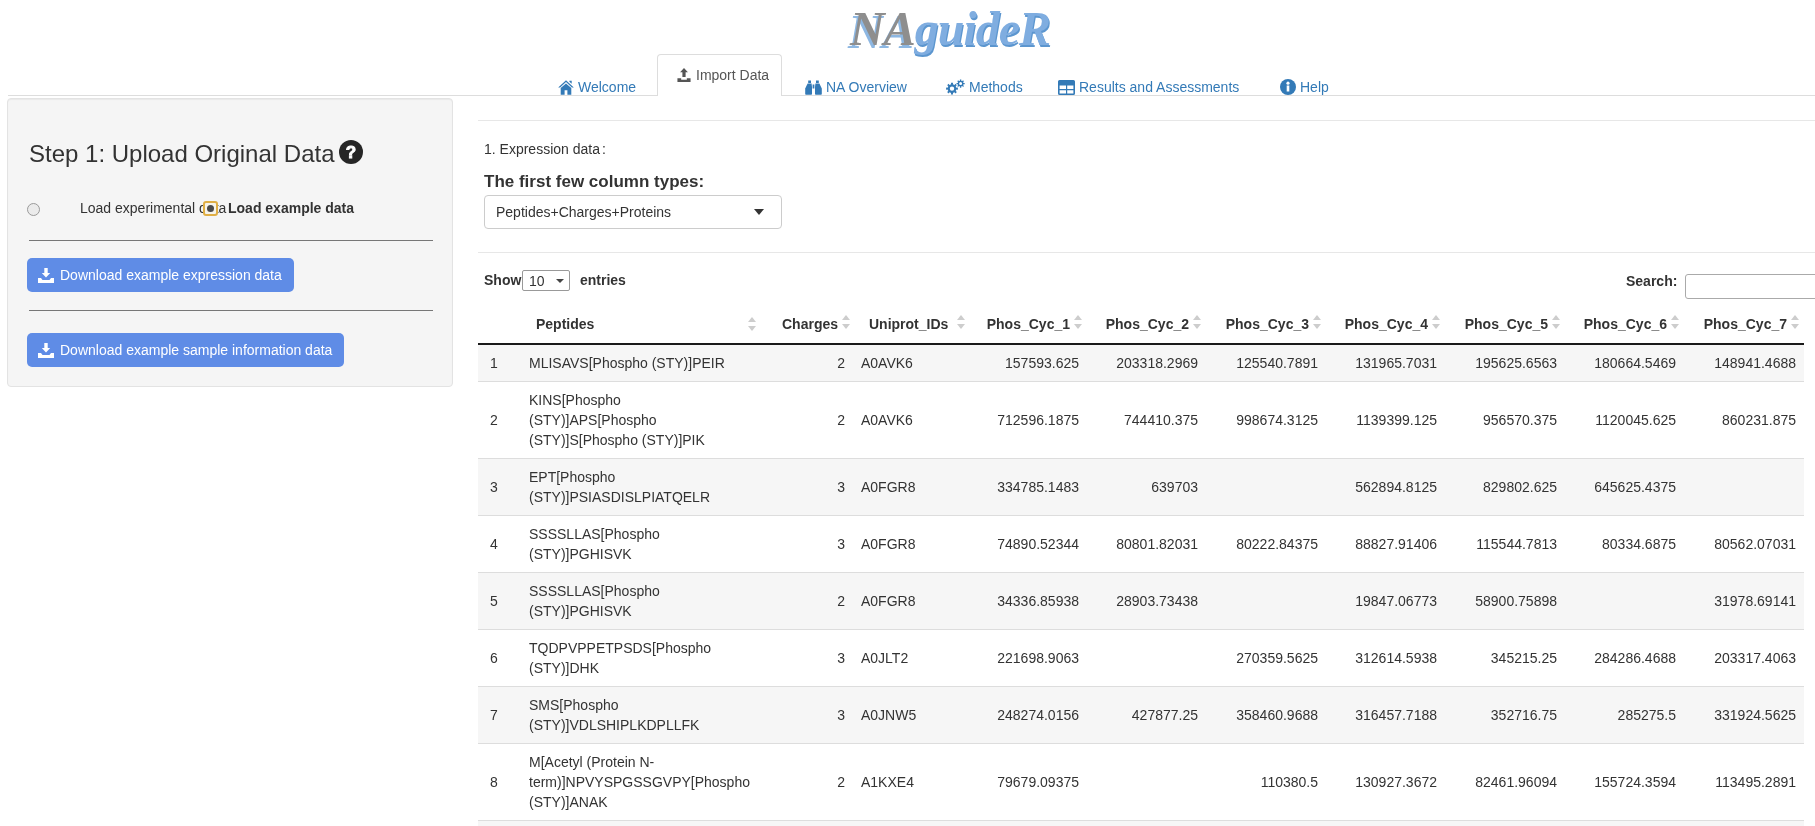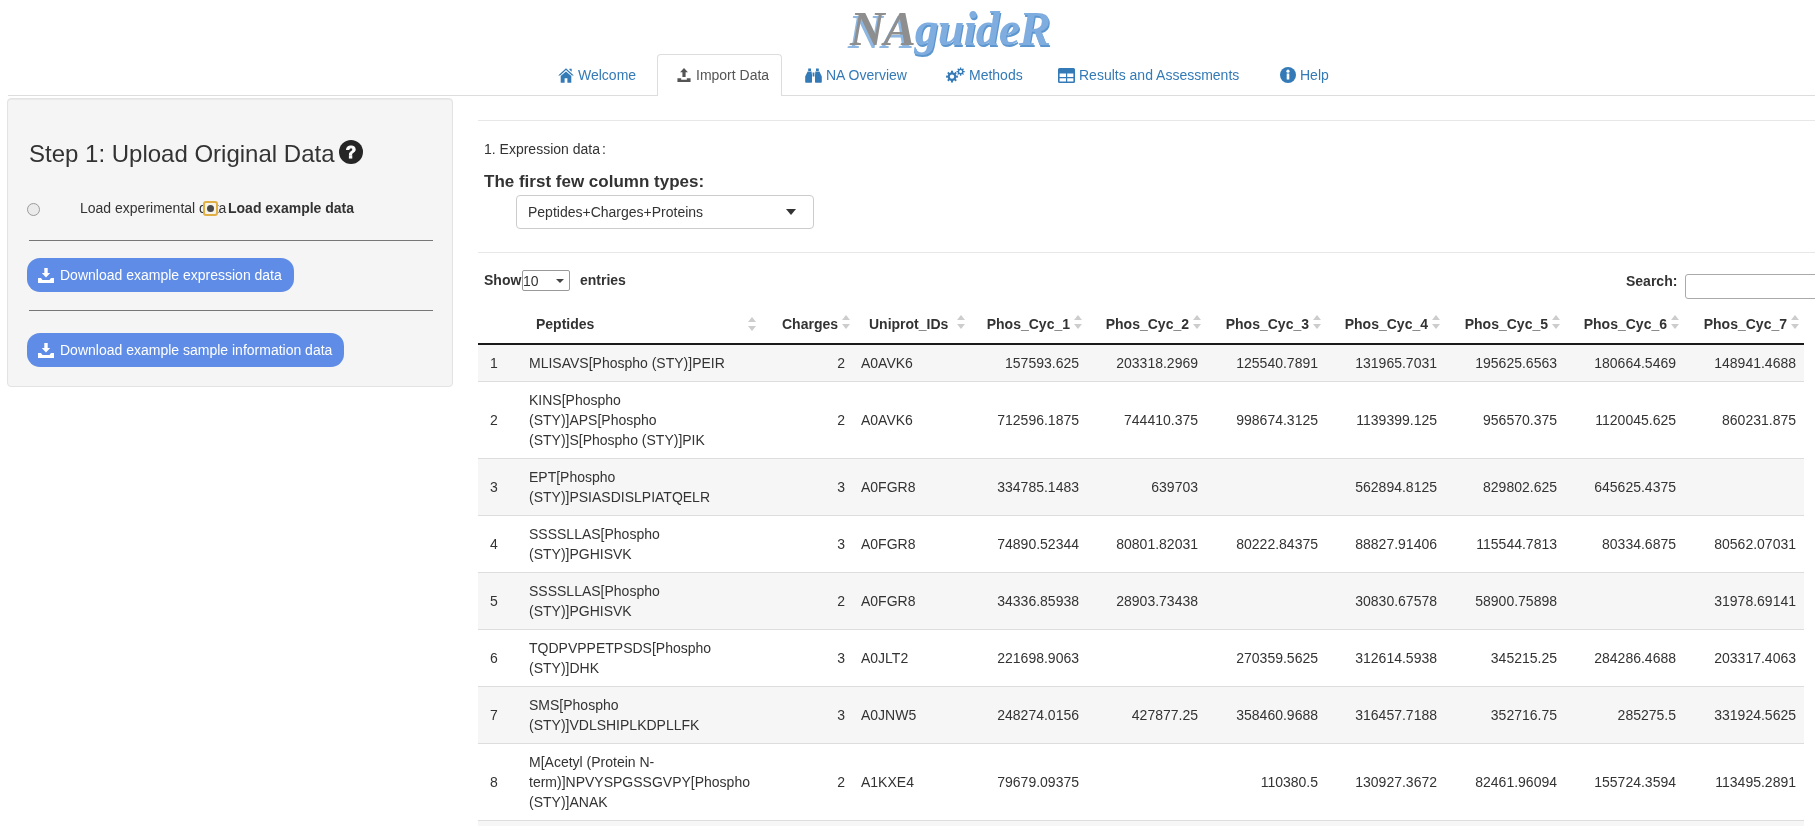--- a/index.html
+++ b/index.html
@@ -8,54 +8,54 @@
 #page { position:relative; width:1815px; height:826px; overflow:hidden; }
 
 
 #logo { position:absolute; top:1px; left:850px; font-family:"Liberation Serif", serif;
   font-size:48px; font-style:italic; font-weight:bold; color:#8e8e8e;
   text-shadow:-2px 3px 0 #8db7e2; letter-spacing:-1px; }
 #logo .blue { color:#7fade0; text-shadow:1px 2px 0 #5c96cf; }
 
 
 #navline { position:absolute; top:95px; left:8px; width:1807px; height:0; border-bottom:1px solid #ddd; }
-.tab { position:absolute; top:55px; height:20px; padding:10px 15px; font-size:14px; line-height:20px;
+.tab { position:absolute; top:67px; height:20px; padding:10px 15px; font-size:14px; line-height:20px;
   color:#337ab7; white-space:nowrap; }
 .tab svg { vertical-align:-3px; margin-right:4px; }
 .tab.active { top:54px; background:#fff; border:1px solid #ddd; border-bottom:none; height:42px;
   border-radius:4px 4px 0 0; padding:10px 8px 0 18px; width:125px; color:#555; z-index:3; box-sizing:border-box; }
 
 
 #well { position:absolute; left:7px; top:98px; width:444px; height:287px; background:#f5f5f5;
   border:1px solid #e3e3e3; border-radius:4px; box-shadow:inset 0 1px 1px rgba(0,0,0,.05); }
 #step1 { position:absolute; left:29px; top:140px; font-size:24px; color:#333; white-space:nowrap; }
 #step1 svg { vertical-align:-2px; margin-left:4px; }
 .radiorow { position:absolute; top:200px; font-size:14px; color:#333; }
 #radio1c { position:absolute; left:27px; top:203px; width:11px; height:11px; border:1px solid #9a9a9a;
   border-radius:50%; background:#ebebeb; }
 #radio2c { position:absolute; left:203px; top:201px; width:11px; height:11px; border:2px solid #dfae45;
   border-radius:3px; background:#f6f3ea; }
 #radio2c i { position:absolute; left:2px; top:2px; width:7px; height:7px; background:#4a4a4a; border-radius:50%; display:block;}
 .shr { position:absolute; left:29px; width:404px; border-top:1px solid #777; }
-.btn { position:absolute; left:27px; height:34px; background:#5f8ce6; border-radius:13px; color:#fff;
+.btn { position:absolute; left:27px; height:34px; background:#5f8ce6; border-radius:5px; color:#fff;
   font-size:14px; line-height:34px; padding:0 12px 0 11px; white-space:nowrap; box-sizing:border-box; }
 .btn svg { vertical-align:-3px; margin-right:6px; }
 
 
 .mhr { position:absolute; left:478px; width:1337px; border-top:1px solid #e7e7e7; }
 #h20 { position:absolute; left:484px; top:139px; font-size:14px; line-height:20px; color:#333; }
 #collab { position:absolute; left:484px; top:172px; font-size:17px; font-weight:bold; }
 #selbox { position:absolute; left:484px; top:195px; width:285px; height:32px; border:1px solid #ccc;
-  border-radius:4px; background:#fff; font-size:14px; line-height:32px; color:#333; padding-left:11px; box-sizing:content-box;margin-left:32px;}
+  border-radius:4px; background:#fff; font-size:14px; line-height:32px; color:#333; padding-left:11px; box-sizing:content-box;}
 #selbox .caret { position:absolute; right:17px; top:13px; width:0; height:0;
   border-left:5px solid transparent; border-right:5px solid transparent; border-top:6px solid #333; }
 
 #showgrp { position:absolute; left:484px; top:272px; font-size:14px; font-weight:bold; color:#333; }
 #lensel { position:absolute; left:522px; top:270px; width:48px; height:21px; border:1px solid #999;
-  border-radius:2px; background:#fff; font-weight:normal; font-size:14px; line-height:21px; box-sizing:border-box; }
+  border-radius:2px; background:#fff; font-weight:normal; font-size:14px; line-height:21px; box-sizing:border-box; padding-left:6px;}
 #lensel .caret { position:absolute; right:5px; top:8px; width:0; height:0;
   border-left:4px solid transparent; border-right:4px solid transparent; border-top:4px solid #444; }
 #entlab { position:absolute; left:580px; top:272px; font-size:14px; font-weight:bold; color:#333; }
 #searchlab { position:absolute; left:1626px; top:273px; font-size:14px; font-weight:bold; color:#333; }
 #searchbox { position:absolute; left:1685px; top:274px; width:145px; height:25px; border:1px solid #aaa;
   border-radius:3px; background:#fff; box-sizing:border-box; }
 
 
 #dt { position:absolute; left:478px; top:305px; width:1326px; border-collapse:collapse; table-layout:fixed;
   font-size:14px; color:#333; }
@@ -238,21 +238,21 @@
           <td class="tr">80562.07031</td>
         </tr>
       <tr class="odd">
           <td class="num">5</td>
           <td>SSSSLLAS[Phospho<br>(STY)]PGHISVK</td>
           <td class="tr">2</td>
           <td>A0FGR8</td>
           <td class="tr">34336.85938</td>
           <td class="tr">28903.73438</td>
           <td class="tr"></td>
-          <td class="tr">30830.67578</td>
+          <td class="tr">19847.06773</td>
           <td class="tr">58900.75898</td>
           <td class="tr"></td>
           <td class="tr">31978.69141</td>
         </tr>
       <tr>
           <td class="num">6</td>
           <td>TQDPVPPETPSDS[Phospho<br>(STY)]DHK</td>
           <td class="tr">3</td>
           <td>A0JLT2</td>
           <td class="tr">221698.9063</td>

